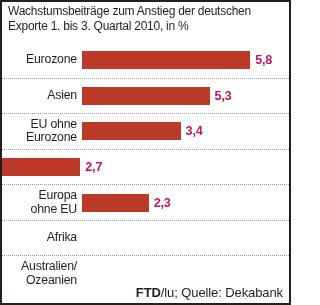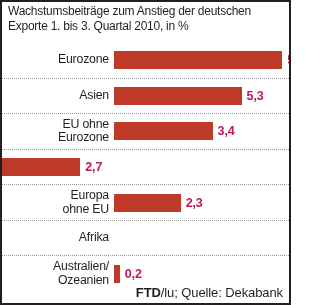--- a/index.html
+++ b/index.html
@@ -52,21 +52,20 @@
     width: 80px;
     flex: 0 0 80px;
     text-align: right;
     padding-right: 5px;
     box-sizing: border-box;
     font-size: 12.3px;
     line-height: 13.5px;
     color: #231f20;
     letter-spacing: -0.2px;
     white-space: pre-line;
-    margin-left: 32px;
   }
   .bar-area {
     position: relative;
     flex: 1 1 auto;
     height: 100%;
     display: flex;
     align-items: center;
   }
   .bar {
     height: 18px;
@@ -145,24 +144,20 @@
       </div>
     </div>
 
     <div class="row" style="height: 35.5714px;">
       <div class="cat-label">Afrika</div>
     </div>
 
     <div class="row" style="height: 35.5714px;">
       <div class="cat-label">Australien/
 Ozeanien</div>
-      <div class="bar-area">
-        <div class="bar" style="width: 5.8px; background: rgb(189, 58, 41);"></div>
-        <div class="value">0,2</div>
-      </div>
     </div>
 
   </div>
 
   <div id="credit">
     <span class="brand">FTD</span><span>/lu; Quelle: Dekabank</span>
   </div>
 
 </div>
 

